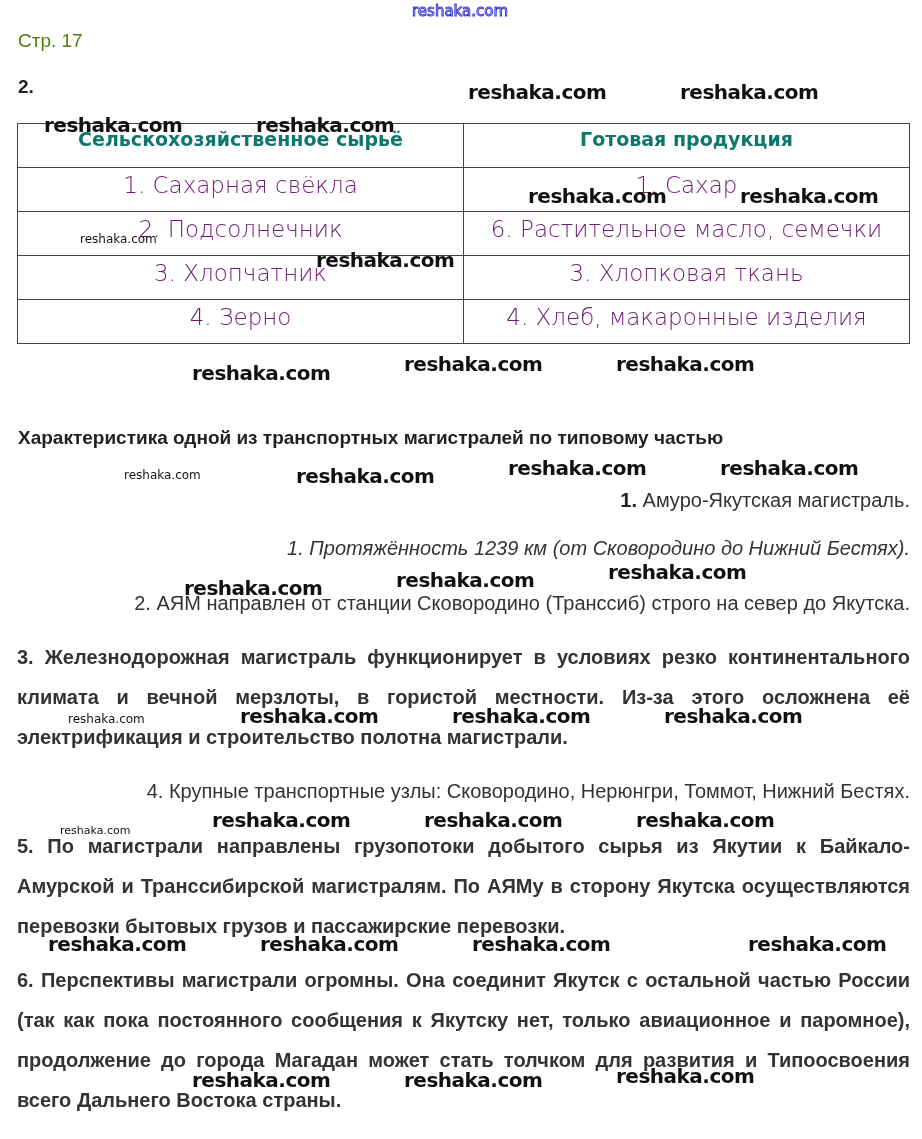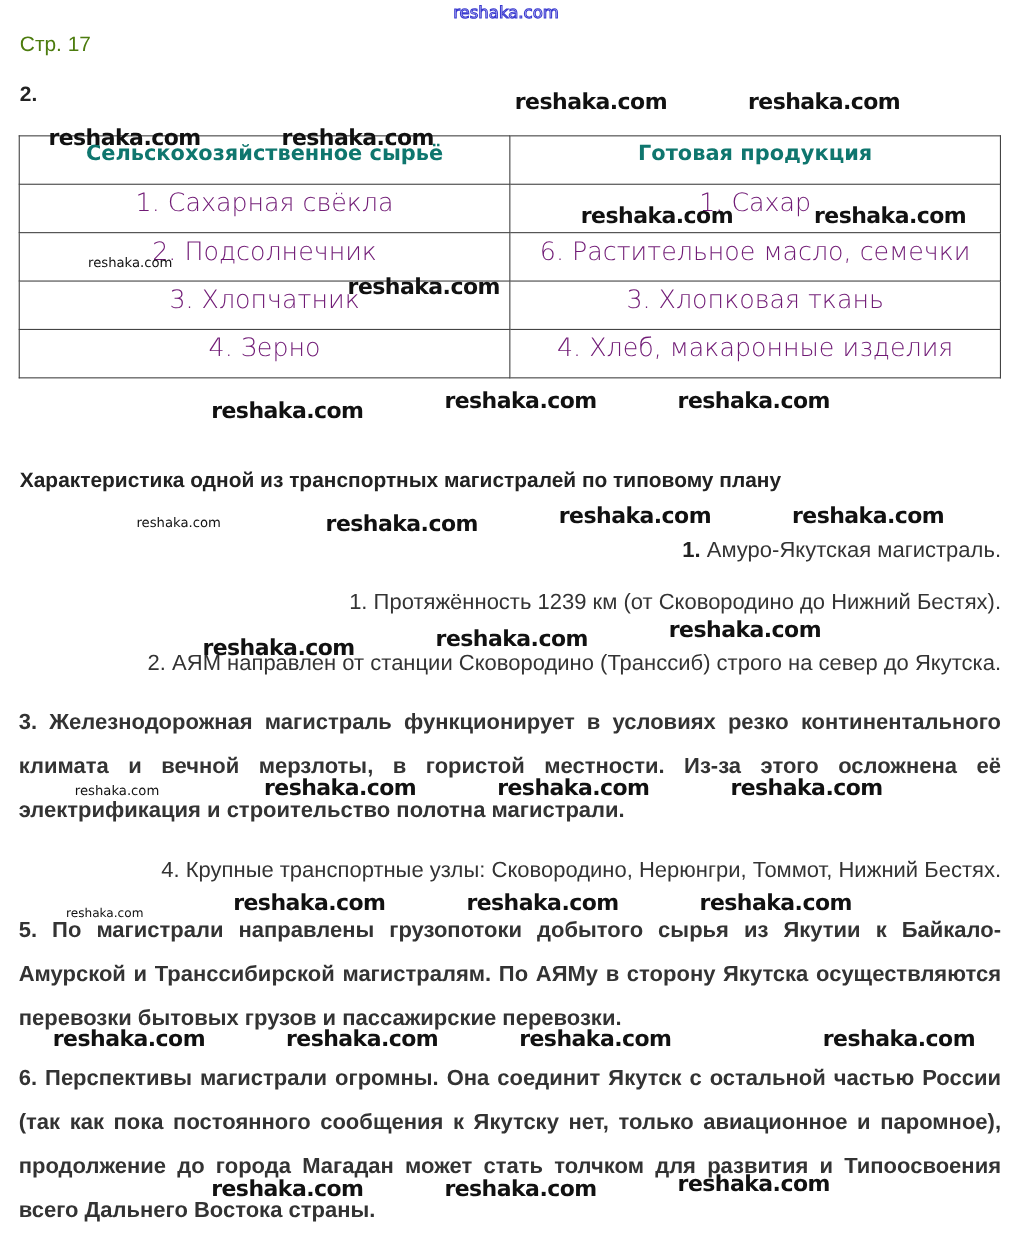--- a/index.html
+++ b/index.html
@@ -63,25 +63,25 @@
     <td>3. Хлопчатник</td>
     <td>3. Хлопковая ткань</td>
   </tr>
   <tr>
     <td>4. Зерно</td>
     <td>4. Хлеб, макаронные изделия</td>
   </tr>
 </tbody>
   </table>
 
-<div class="abs section-title">Характеристика одной из транспортных магистралей по типовому плану</div>
+<div class="abs section-title">Характеристика одной из транспортных магистралей по типовому частью</div>
 
 <div class="abs p item1"><b>1.</b><span> Амуро-Якутская магистраль.</span></div>
 
-<div class="abs p" style="top:528px;">1. Протяжённость 1239 км (от Сковородино до Нижний Бестях).</div>
+<div class="abs p" style="top:528px;font-style:italic;">1. Протяжённость 1239 км (от Сковородино до Нижний Бестях).</div>
 <div class="abs p" style="top:583px;">2. АЯМ направлен от станции Сковородино (Транссиб) строго на север до Якутска.</div>
 <div class="abs p just" style="top:637px;">3. Железнодорожная магистраль функционирует в условиях резко континентального климата и вечной мерзлоты, в гористой местности. Из-за этого осложнена её электрификация и строительство полотна магистрали.</div>
 <div class="abs p" style="top:771px;">4. Крупные транспортные узлы: Сковородино, Нерюнгри, Томмот, Нижний Бестях.</div>
 <div class="abs p just" style="top:826px;">5. По магистрали направлены грузопотоки добытого сырья из Якутии к Байкало-Амурской и Транссибирской магистралям. По АЯМу в сторону Якутска осуществляются перевозки бытовых грузов и пассажирские перевозки.</div>
 <div class="abs p just" style="top:960px;">6. Перспективы магистрали огромны. Она соединит Якутск с остальной частью России (так как пока постоянного сообщения к Якутску нет, только авиационное и паромное), продолжение до города Магадан может стать толчком для развития и Типоосвоения всего Дальнего Востока страны.</div>
 
 <div class="abs wm" style="left:468px;top:80px;">reshaka.com</div>
 <div class="abs wm" style="left:680px;top:80px;">reshaka.com</div>
 <div class="abs wm" style="left:44px;top:113px;">reshaka.com</div>
 <div class="abs wm" style="left:256px;top:113px;">reshaka.com</div>

